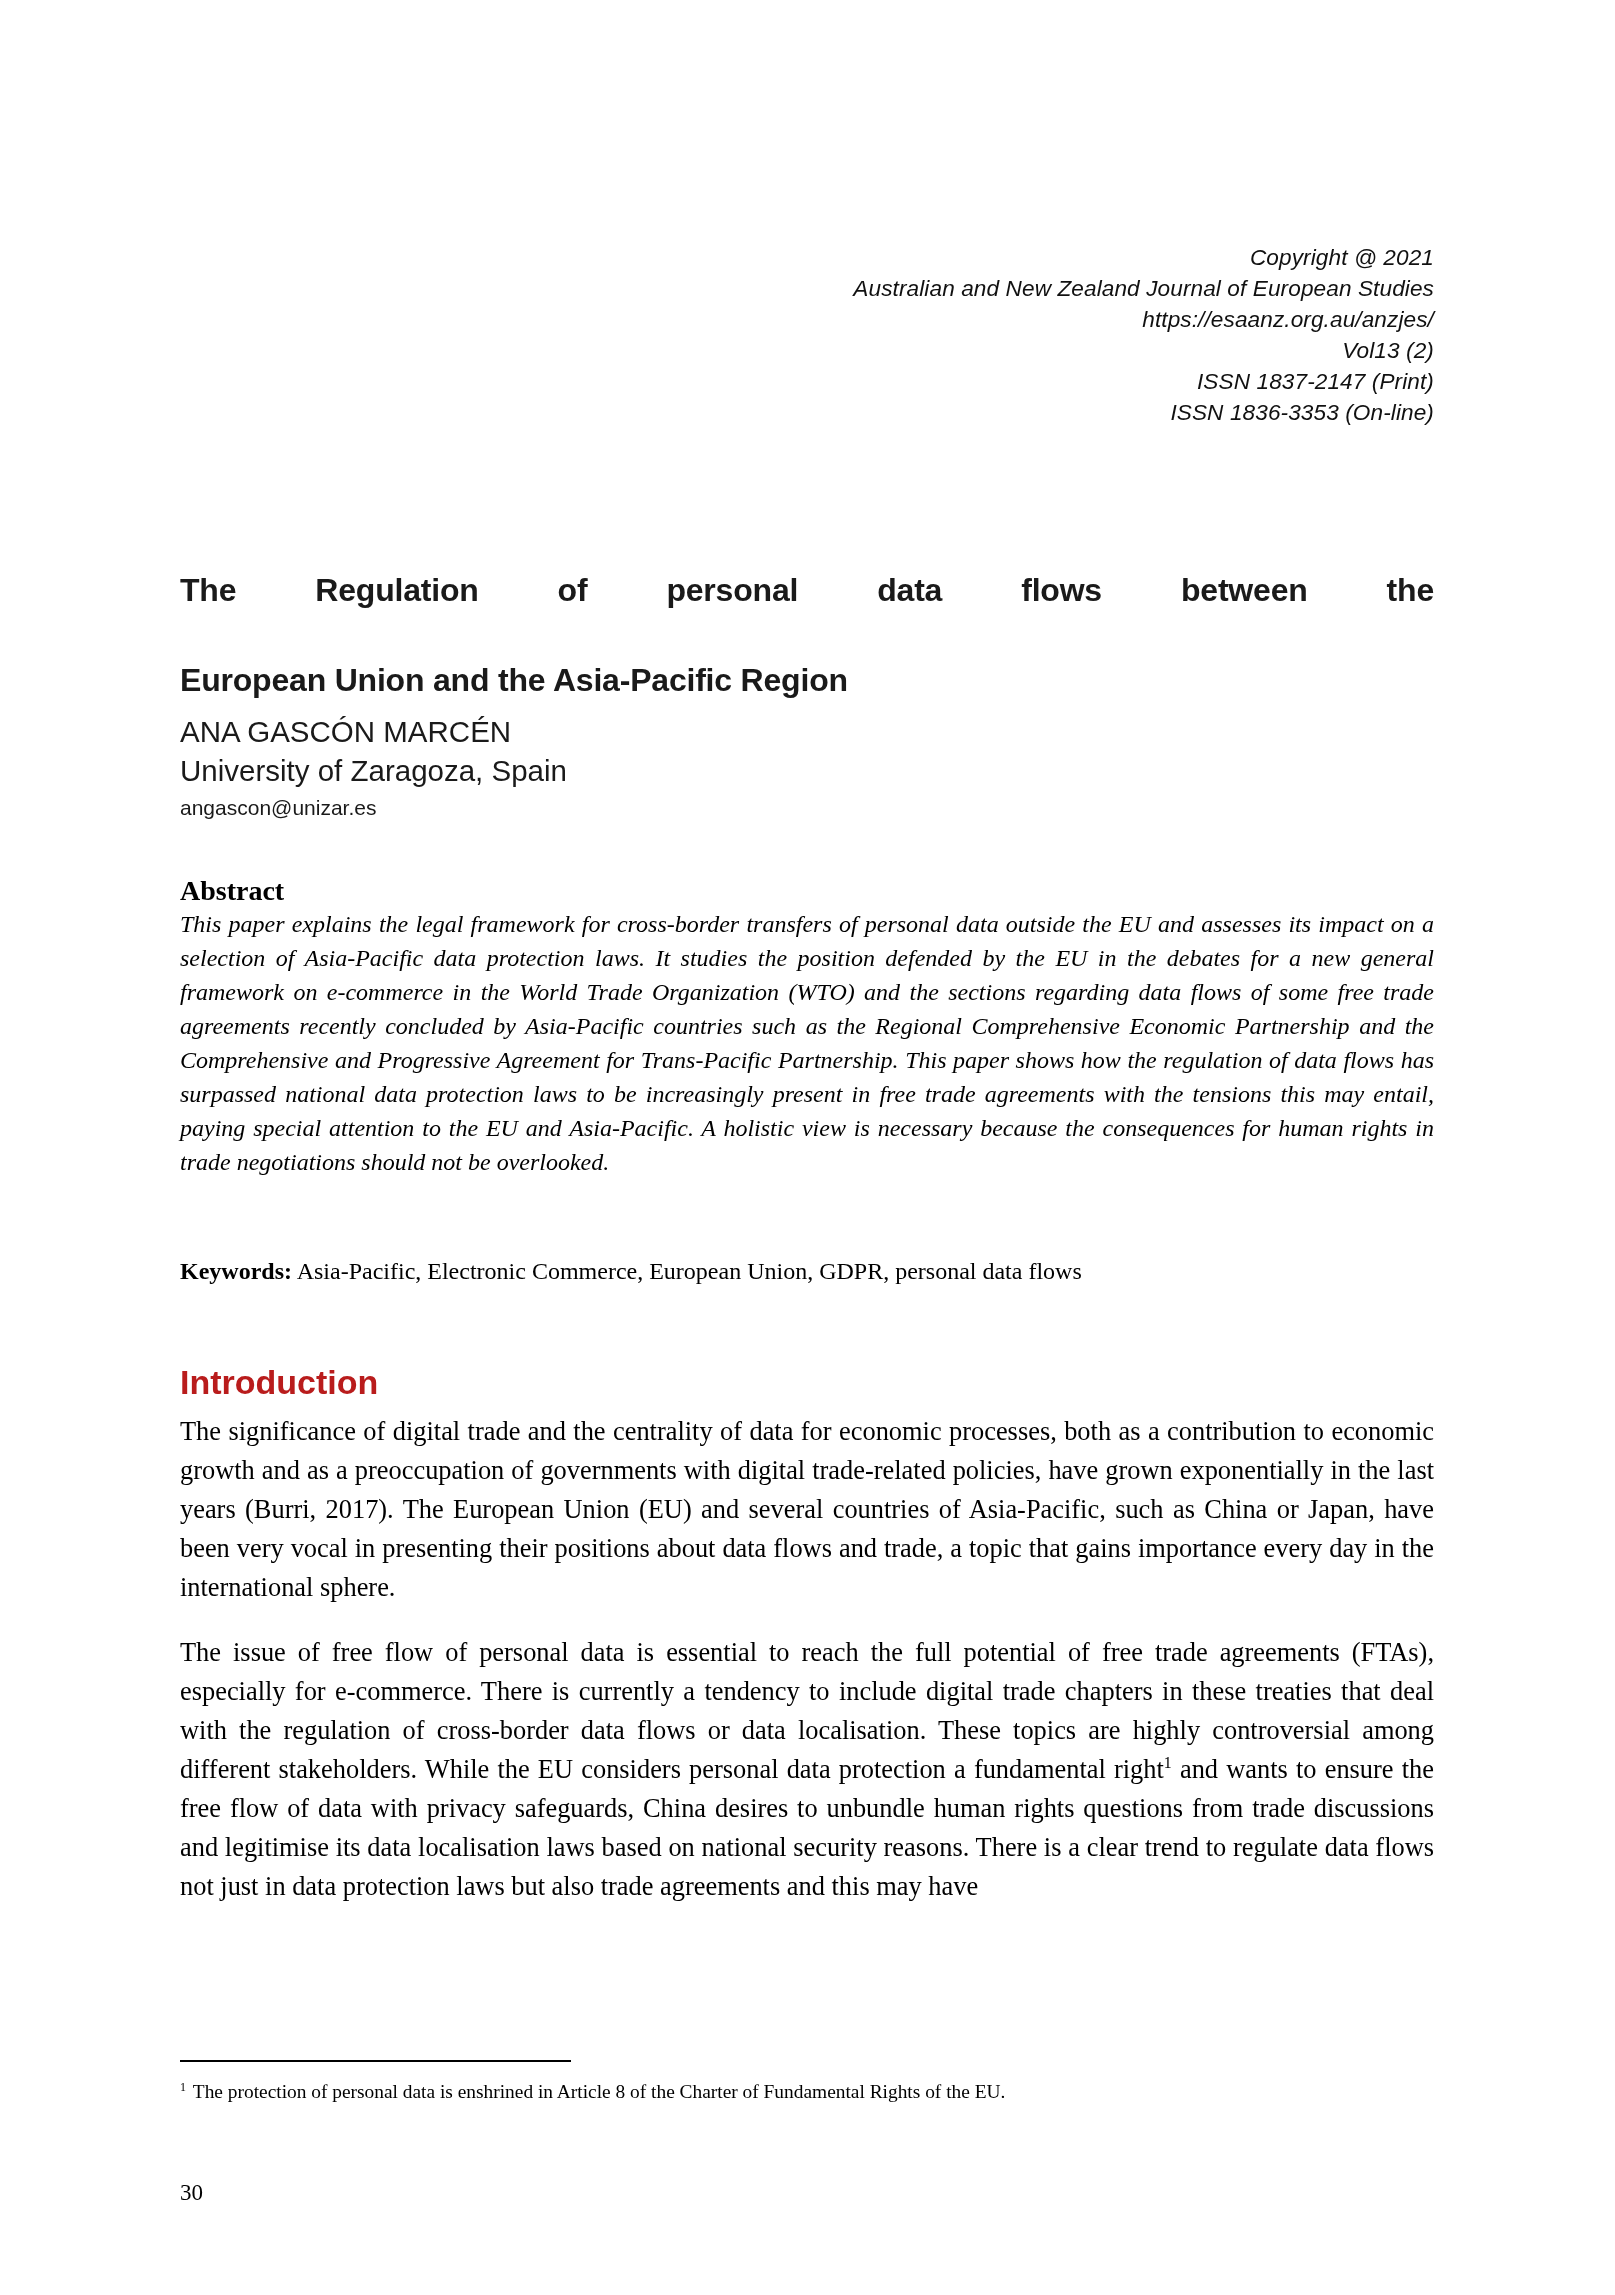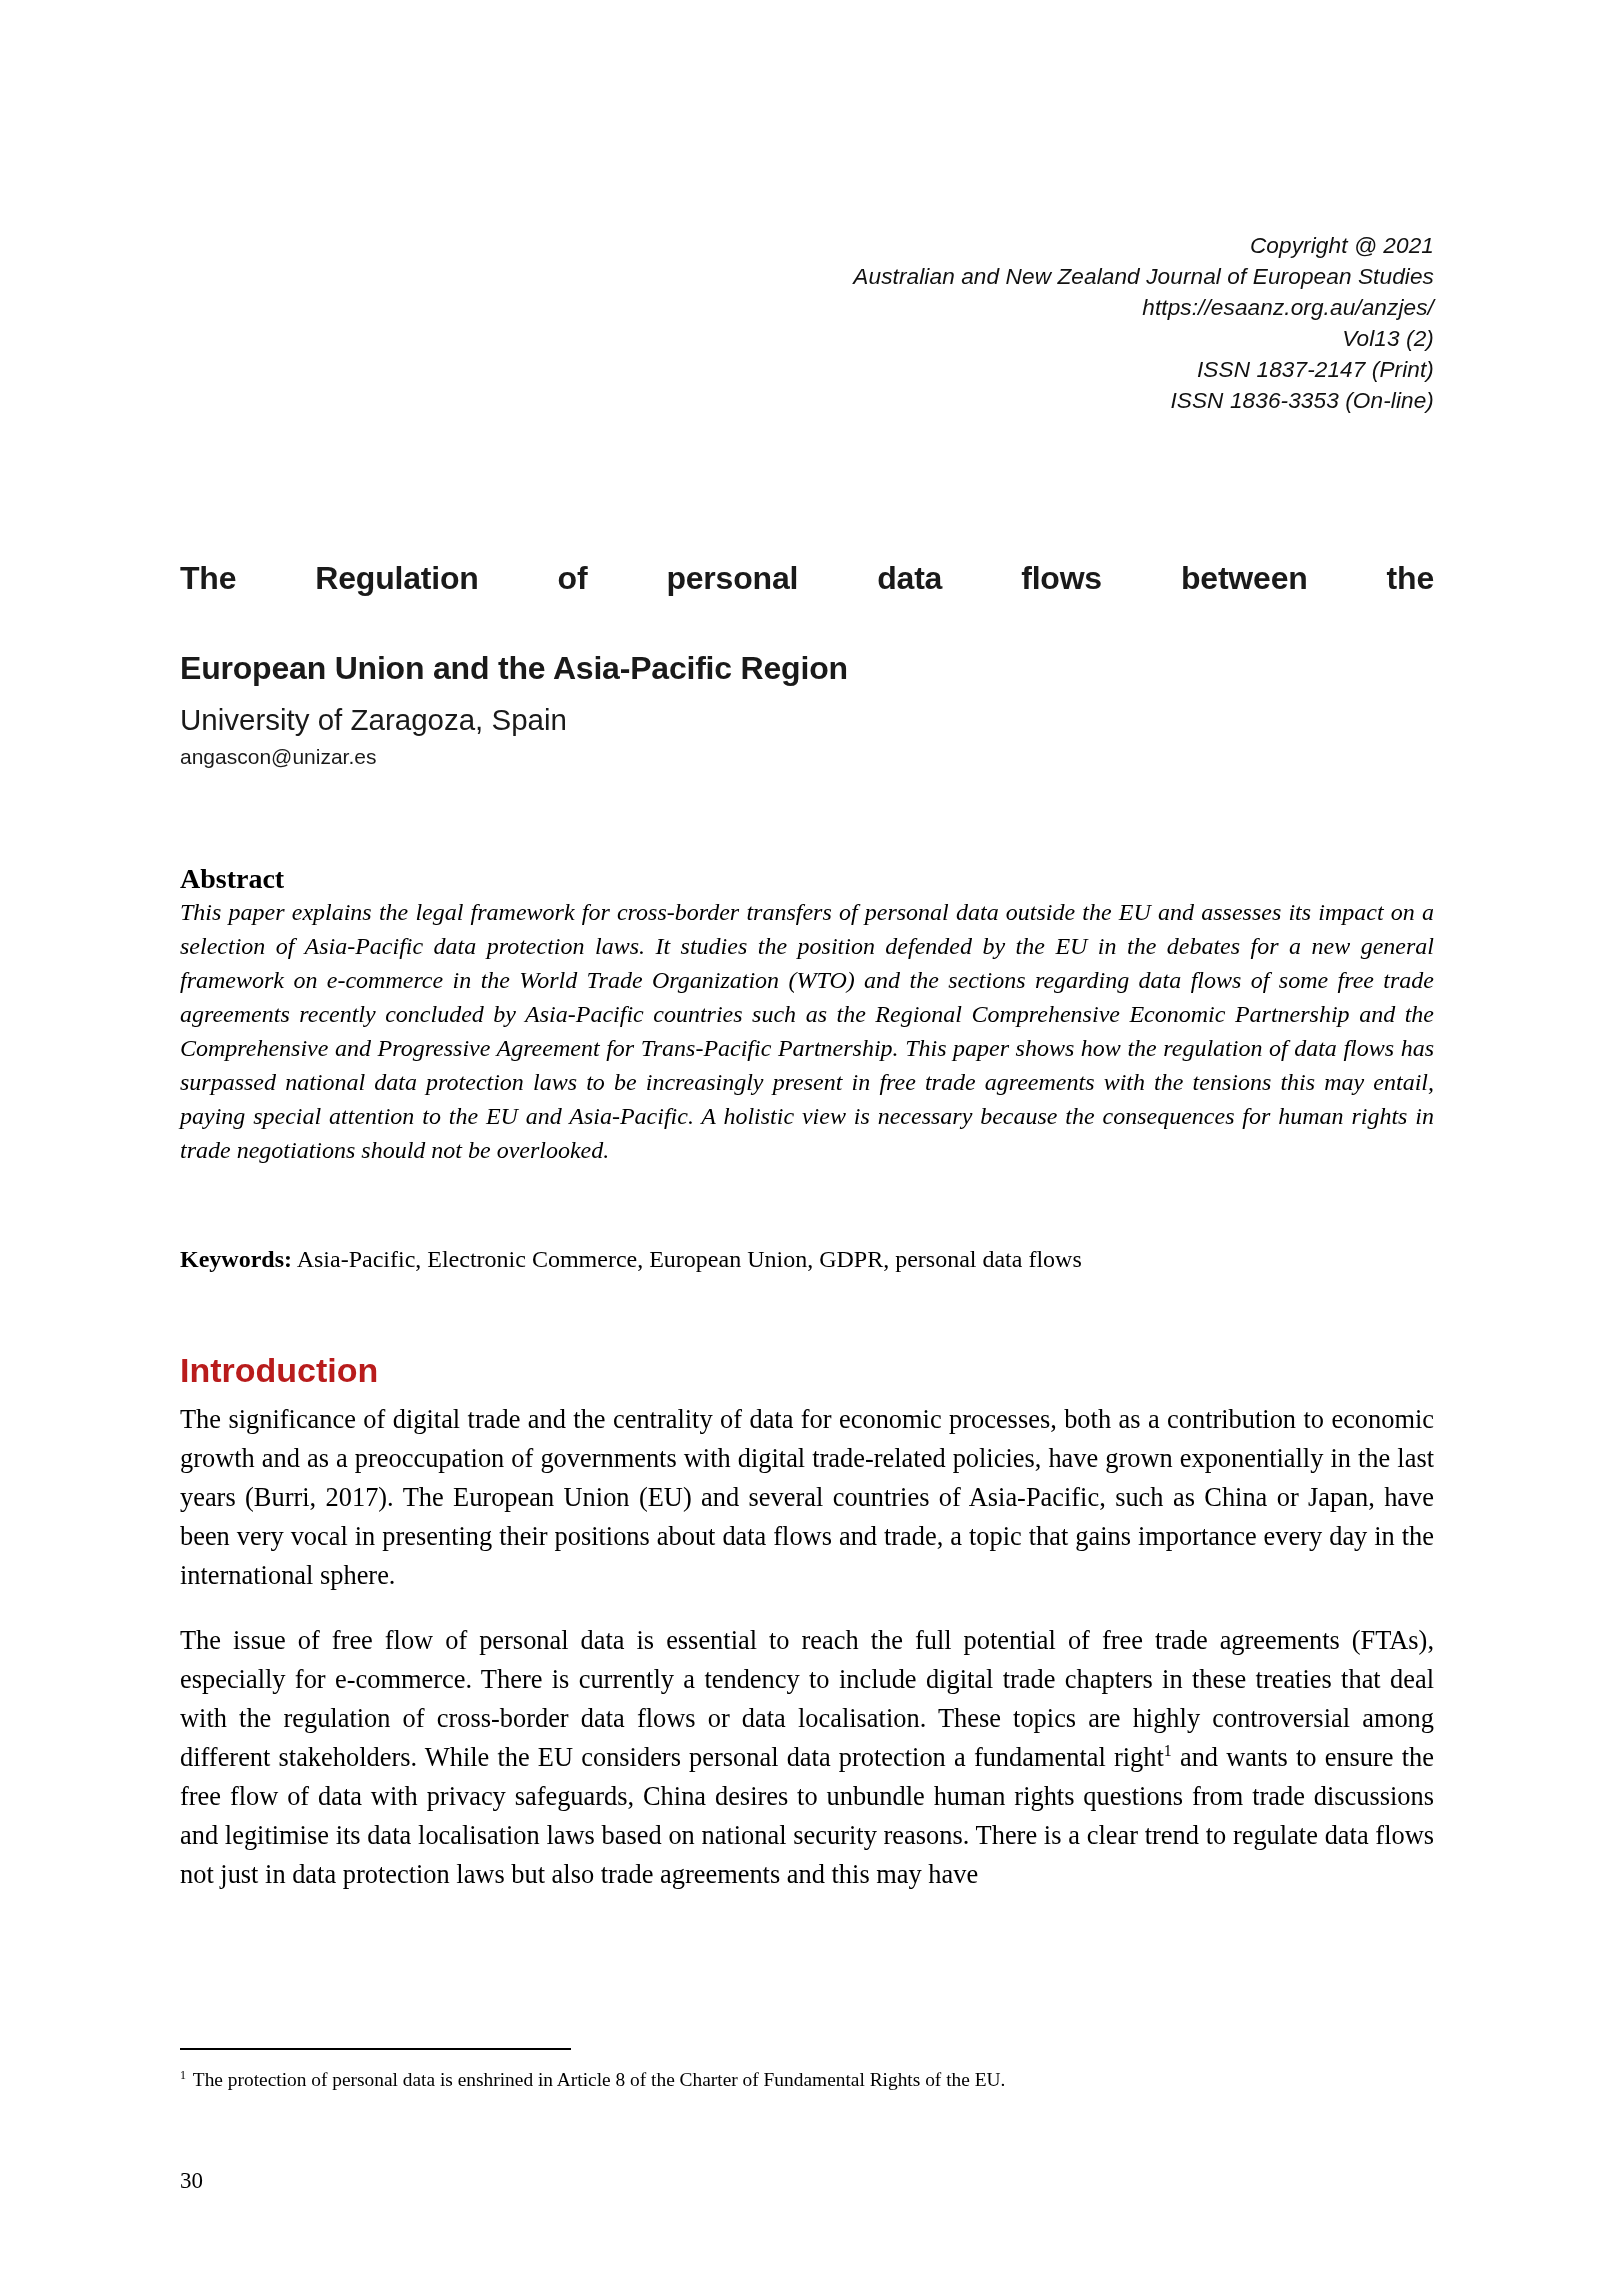--- a/index.html
+++ b/index.html
@@ -11,21 +11,21 @@
     width: 1616px;
     height: 2295px;
     position: relative;
     font-family: "Liberation Serif", "DejaVu Serif", serif;
     color: #000000;
     overflow: hidden;
   }
 
   .page {
     position: absolute;
-    left: 0; top: 0;
+    left: 0; top: 12px;
     width: 1616px;
     height: 1950px;
     box-sizing: border-box;
   }
 
   
   .col {
     position: absolute;
     left: 180px;
     width: 1254px;           
@@ -190,20 +190,21 @@
     <div>ISSN 1837-2147 (Print)</div>
     <div>ISSN 1836-3353 (On-line)</div>
   </div>
 
   <h1 class="col" id="article-title">
     <span class="ln1">The Regulation of personal data flows between the</span>
     <span class="ln2">European Union and the Asia-Pacific Region</span>
   </h1>
 
   <div class="col" id="author-block">
+    <div id="author-name">ANA GASCÓN MARCÉN</div>
     <div id="author-affiliation">University of Zaragoza, Spain</div>
     <div id="author-email">angascon@unizar.es</div>
   </div>
 
   <div class="col" id="abstract-section">
     <div id="abstract-label">Abstract</div>
     <p id="abstract-text">This paper explains the legal framework for cross-border transfers of personal data outside the EU and assesses its impact on a selection of Asia-Pacific data protection laws. It studies the position defended by the EU in the debates for a new general framework on e-commerce in the World Trade Organization (WTO) and the sections regarding data flows of some free trade agreements recently concluded by Asia-Pacific countries such as the Regional Comprehensive Economic Partnership and the Comprehensive and Progressive Agreement for Trans-Pacific Partnership. This paper shows how the regulation of data flows has surpassed national data protection laws to be increasingly present in free trade agreements with the tensions this may entail, paying special attention to the EU and Asia-Pacific. A holistic view is necessary because the consequences for human rights in trade negotiations should not be overlooked.</p>
   </div>
 
   <div class="col" id="keywords-line">

